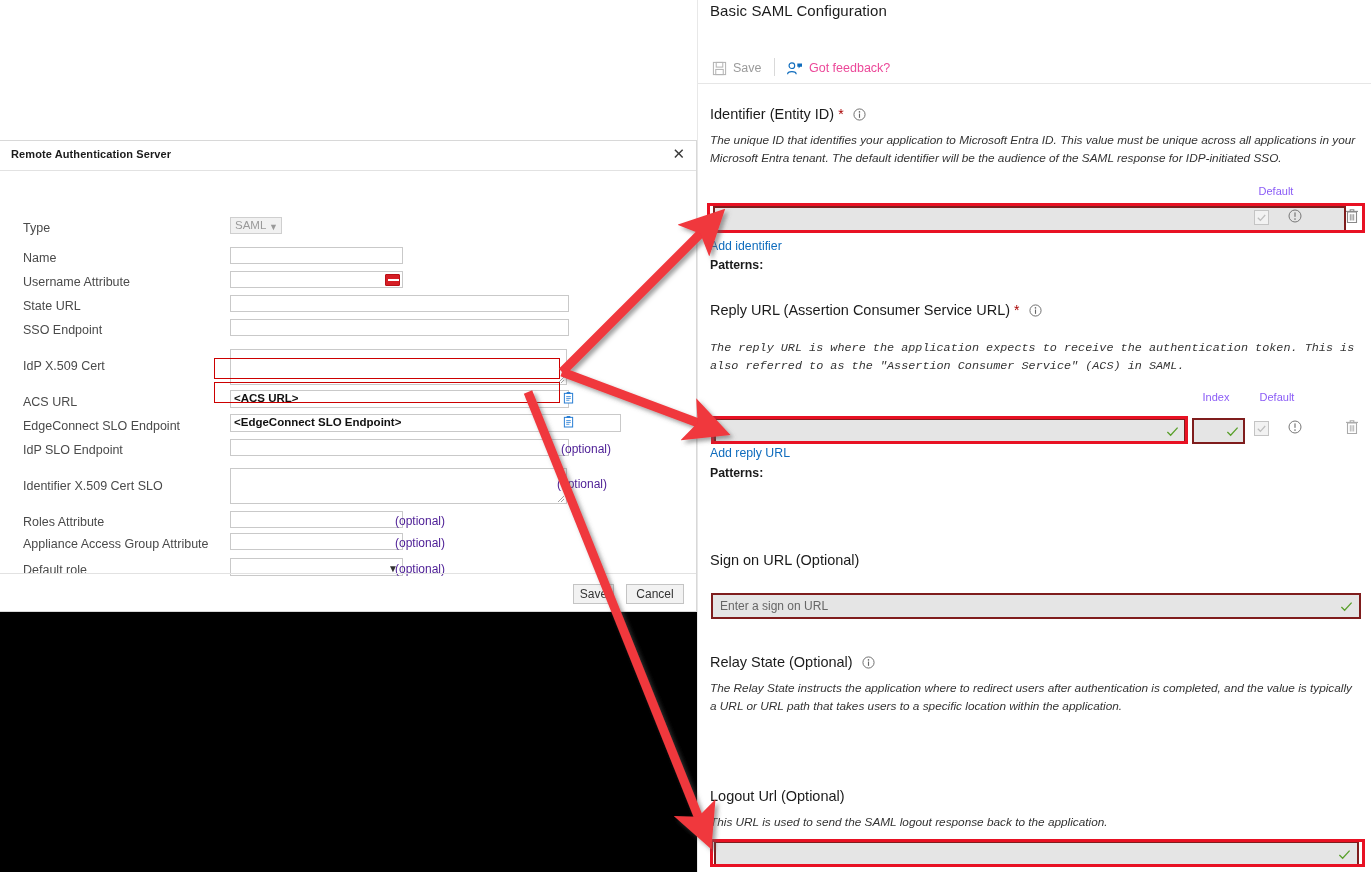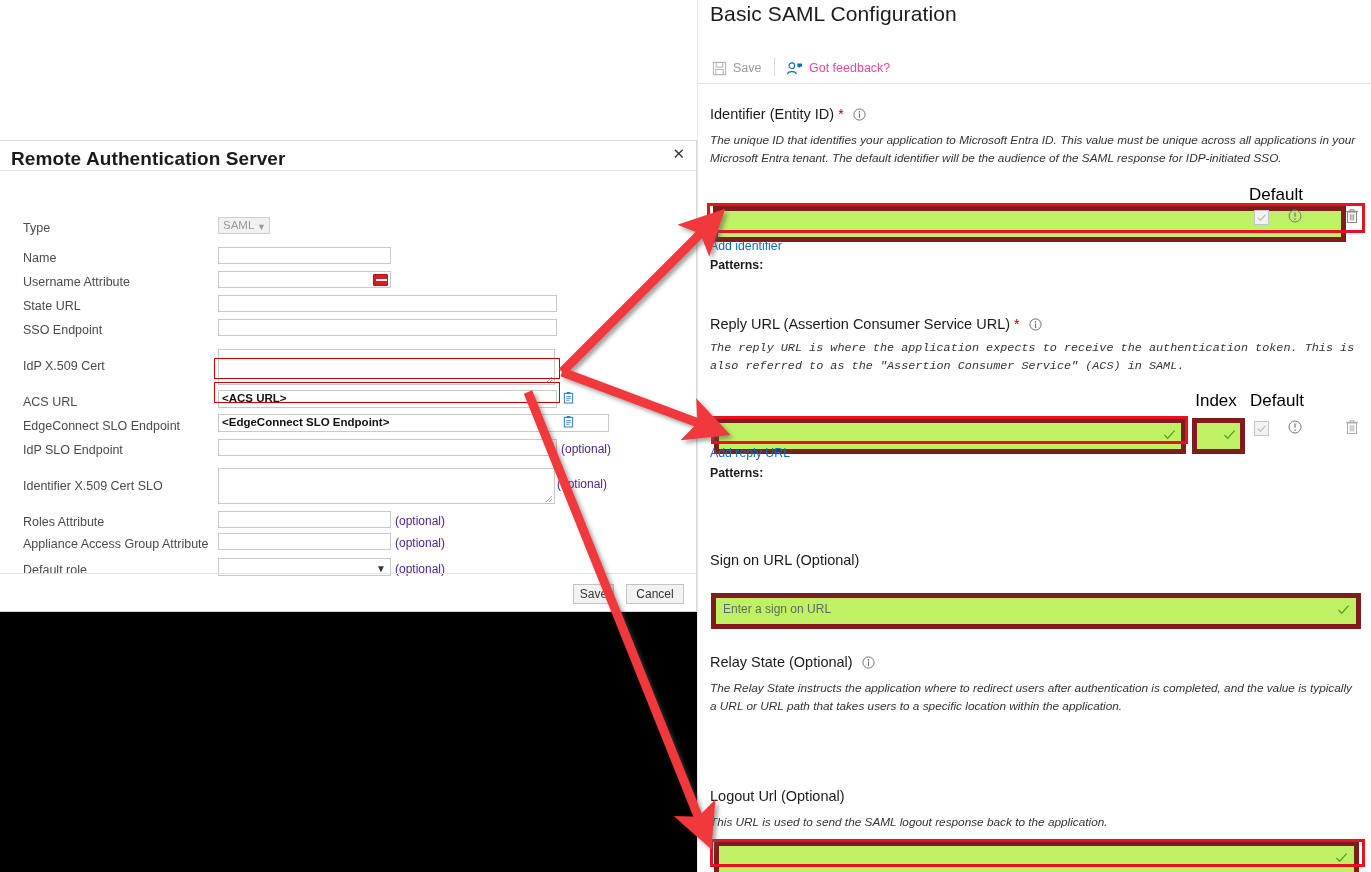--- a/index.html
+++ b/index.html
@@ -24,35 +24,35 @@
     background:#ffffff;
     border-top:1px solid #d8d8d8;
     border-bottom:1px solid #d8d8d8;
     border-right:1px solid #d8d8d8;
   }
   #ras-titlebar {
     position:relative; height:30px; border-bottom:1px solid #e2e2e2;
   }
   #ras-title {
     position:absolute; left:11px; top:7px;
-    font-size:19px; font-weight:bold; color:#1b1b1b; letter-spacing:0.1px;
+    font-size:11px; font-weight:bold; color:#1b1b1b; letter-spacing:0.1px;
   }
   #ras-close {
     position:absolute; right:11px; top:5px;
     font-size:15px; color:#3a3a3a; cursor:pointer; line-height:1;
     font-family:"Liberation Sans", sans-serif;
   }
 
   #ras-body { position:relative; height:404px; }
 
   .f-label {
     position:absolute; font-size:12.5px; color:#4a4a4a;
     white-space:nowrap; line-height:14px;
   }
-  .f-ctl { position:absolute; }
+  .f-ctl { position:absolute;margin-left:12px; }
   .tbox {
     background:#fff; border:1px solid #c9c9c9; height:17px;
     font-size:11.5px; color:#222; padding:0 3px; line-height:15px;
   }
   .tarea {
     background:#fff; border:1px solid #c9c9c9;
     font-size:11.5px; color:#222;
   }
   .tarea .grip {
     position:absolute; right:1px; bottom:0px; width:10px; height:10px;
@@ -102,44 +102,44 @@
   #btn-save { right:82px; width:41px; }
   #btn-cancel { right:12px; width:58px; }
 
   
   #right-pane {
     position:absolute; left:697px; top:0; width:674px; height:872px;
     background:#ffffff; border-left:1px solid #e8e8e8;
   }
   #saml-title {
     position:absolute; left:12px; top:2px;
-    font-size:21px; color:#1b1b1b; font-weight:normal; letter-spacing:0.1px;
+    font-size:15px; color:#1b1b1b; font-weight:normal; letter-spacing:0.1px;
   }
   #cmdbar {
     position:absolute; left:0; top:54px; width:100%; height:30px;
     border-bottom:1px solid #e6e6e6;
   }
   .cmd { position:absolute; top:3px; height:22px; display:flex; align-items:center; gap:6px; }
   #cmd-save { left:14px; color:#9b9b9b; font-size:12.5px; }
   #cmd-feedback { left:88px; color:#ec4899; font-size:12.5px; cursor:pointer; }
   #cmd-div { position:absolute; left:76px; top:4px; width:1px; height:18px; background:#d9d9d9; }
 
   .sec-title {
     position:absolute; font-size:14.5px; color:#1b1b1b; white-space:nowrap;
   }
   .req-star { color:#a80000; font-size:14px; }
   .sec-desc {
     position:absolute; font-size:11.8px; color:#333; font-style:italic;
     line-height:18px;
   }
   .col-head {
-    position:absolute; font-size:17px; color:#000000; text-align:center;
+    position:absolute; font-size:11px; color:#8b5cf6; text-align:center;
   }
   .field-white {
-    position:absolute; background:#bef264; border:5px solid #7f1d1d; height:36px;
+    position:absolute; background:#e5e5e5; border:2px solid #7f1d1d; height:26px;
   }
   .field-ph {
     position:absolute; left:7px; top:4px; font-size:12px; color:#666;
   }
   .link {
     position:absolute; font-size:12.3px; color:#0f6cbd; cursor:pointer;
   }
   .patterns {
     position:absolute; font-size:12.3px; color:#1b1b1b; font-weight:bold;
   }
@@ -322,21 +322,21 @@
     <svg style="position:absolute; left:647px; top:208px;" width="14" height="16" viewBox="0 0 14 16">
       <path d="M2.5 4 h9 v10.5 h-9 z" fill="none" stroke="#888" stroke-width="1.1"></path>
       <path d="M1 3.4 h12" stroke="#888" stroke-width="1.1"></path>
       <path d="M5.2 3.4 v-1.6 h3.6 v1.6" fill="none" stroke="#888" stroke-width="1.1"></path>
       <path d="M5.3 6.2 v6.3 M7 6.2 v6.3 M8.7 6.2 v6.3" stroke="#888" stroke-width="0.9"></path>
     </svg>
 
     <div class="link" style="left:12px; top:239px;">Add identifier</div>
     <div class="patterns" style="left:12px; top:258px;">Patterns:</div>
 
-    <div class="sec-title" style="left:12px; top:316px;">
+    <div class="sec-title" style="left:12px; top:302px;">
       <span>Reply URL (Assertion Consumer Service URL)</span>
       <span class="req-star">*</span>
       <svg style="vertical-align:-2px; margin-left:5px;" width="13" height="13" viewBox="0 0 14 14">
         <circle cx="7" cy="7" r="6" fill="none" stroke="#666" stroke-width="1"></circle>
         <circle cx="7" cy="4.2" r="0.85" fill="#666"></circle>
         <rect x="6.4" y="6" width="1.2" height="4.6" fill="#666"></rect>
       </svg>
     </div>
     <div class="sec-desc" style="left:12px; top:339px; width:650px;font-family:Liberation Mono, monospace;">The reply URL is where the application expects to receive the authentication token. This is also referred to as the "Assertion Consumer Service" (ACS) in SAML.</div>
 

